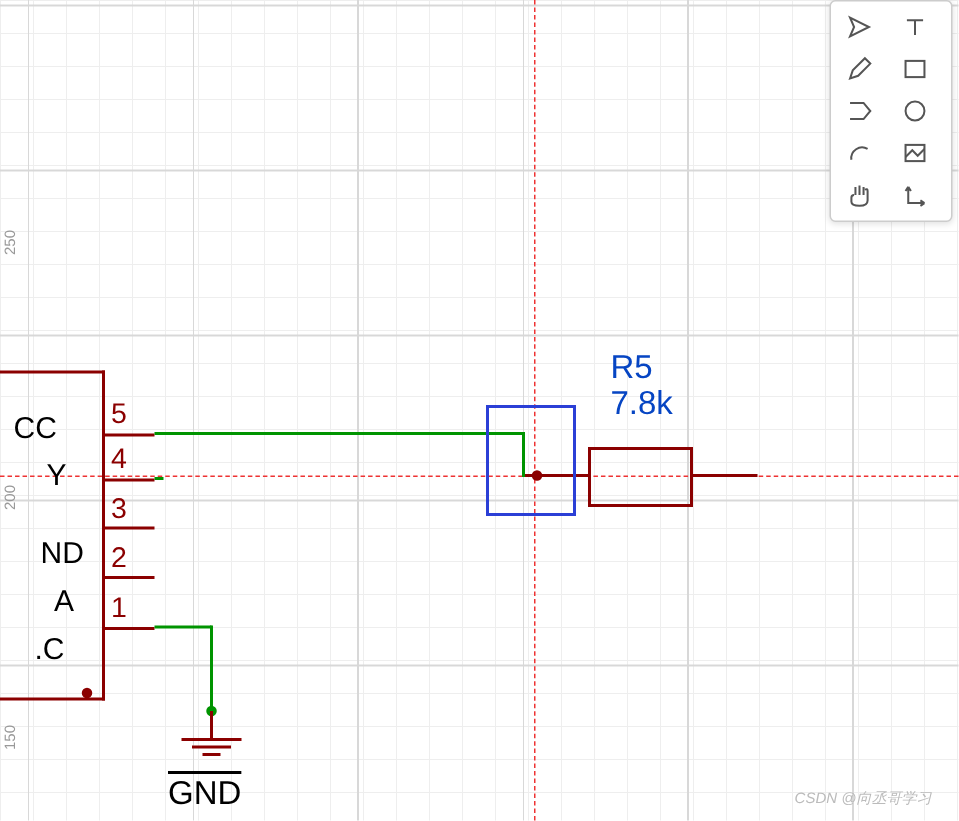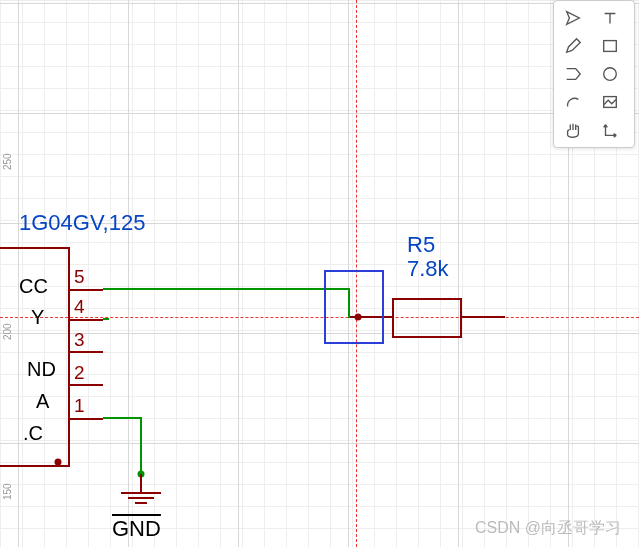--- a/index.html
+++ b/index.html
@@ -25,57 +25,56 @@
 .gnd-symbol .l1 { width:40px; height:2px; background:#8b0000; margin:0 auto; }
 .gnd-symbol .l2 { width:26px; height:2px; background:#8b0000; margin:3px auto 0; }
 .gnd-symbol .l3 { width:12px; height:2px; background:#8b0000; margin:3px auto 0; }
 .resistor { position:absolute; border:2px solid #8b0000; background:transparent; }
 .junction { position:absolute; width:7px; height:7px; background:#8b0000; border-radius:50%; transform:translate(-50%,-50%); }
 .junction-g { position:absolute; width:7px; height:7px; background:#009400; border-radius:50%; transform:translate(-50%,-50%); }
 .select-box { position:absolute; border:2px solid #2b3fd6; }
 .toolbar { position:absolute; top:0; right:4px; width:72px; background:#fff; border:1px solid #ccc; border-radius:4px; box-shadow:0 1px 4px rgba(0,0,0,.12); padding:4px; display:grid; grid-template-columns:1fr 1fr; gap:2px; }
 .tool-btn { width:30px; height:26px; display:flex; align-items:center; justify-content:center; cursor:pointer; border-radius:2px; color:#555; }
 .tool-btn svg { width:18px; height:18px; stroke:#555; stroke-width:1.5; fill:none; }
-.watermark { position:absolute; right:18px; bottom:8px; color:#bbb; font-size:16px; pointer-events:none; }
+.watermark { position:absolute; right:18px; bottom:8px; color:#bbb; font-size:10px; pointer-events:none;font-style:italic; }
 </style>
 </head>
 <body>
 
 <div class="canvas">
   <div class="grid-minor"></div>
   <div class="grid-major"></div>
 
   <div class="ruler-marks ruler-v">
     <span style="top:170px">250</span>
     <span style="top:340px">200</span>
     <span style="top:500px">150</span>
   </div>
 
   <div class="cross-v"></div>
   <div class="cross-h"></div>
 
-  <div class="comp-text blue" style="left:19px; top:210px">1G04GV,125</div>
 
   <div class="chip-border" style="top:247px; width:68px; height:216px"></div>
 
   <div class="junction" style="left:58px; top:462px"></div>
 
   <div class="pin-line" style="left:68px; top:289px; width:35px"></div>
   <div class="pin-line" style="left:68px; top:319px; width:35px"></div>
   <div class="pin-line" style="left:68px; top:351px; width:35px"></div>
   <div class="pin-line" style="left:68px; top:384px; width:35px"></div>
   <div class="pin-line" style="left:68px; top:418px; width:35px"></div>
 
   <div class="pin-label" style="left:74px; top:266px">5</div>
   <div class="pin-label" style="left:74px; top:296px">4</div>
   <div class="pin-label" style="left:74px; top:329px">3</div>
   <div class="pin-label" style="left:74px; top:362px">2</div>
   <div class="pin-label" style="left:74px; top:395px">1</div>
 
-  <div class="pin-name darkred" style="left:19px; top:275px">CC</div>
+  <div class="pin-name darkred" style="left:9px; top:275px">CC</div>
   <div class="pin-name" style="left:31px; top:306px">Y</div>
   <div class="pin-name" style="left:27px; top:358px">ND</div>
   <div class="pin-name" style="left:36px; top:390px">A</div>
   <div class="pin-name darkred" style="left:23px; top:422px">.C</div>
 
   <div class="green-wire" style="left:103px; top:288px; width:247px"></div>
   <div class="green-wire-v" style="left:348px; top:288px; height:30px"></div>
 
   <div class="green-wire" style="left:103px; top:318px; width:6px"></div>
 

